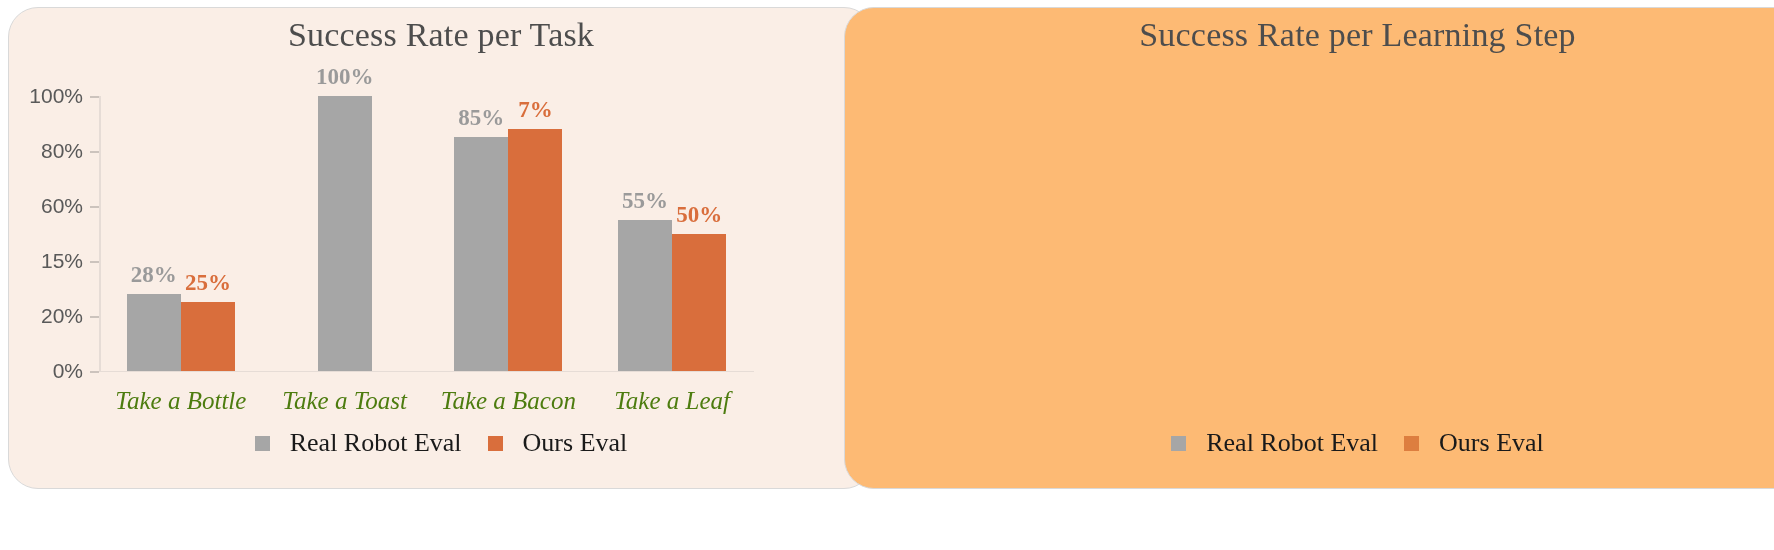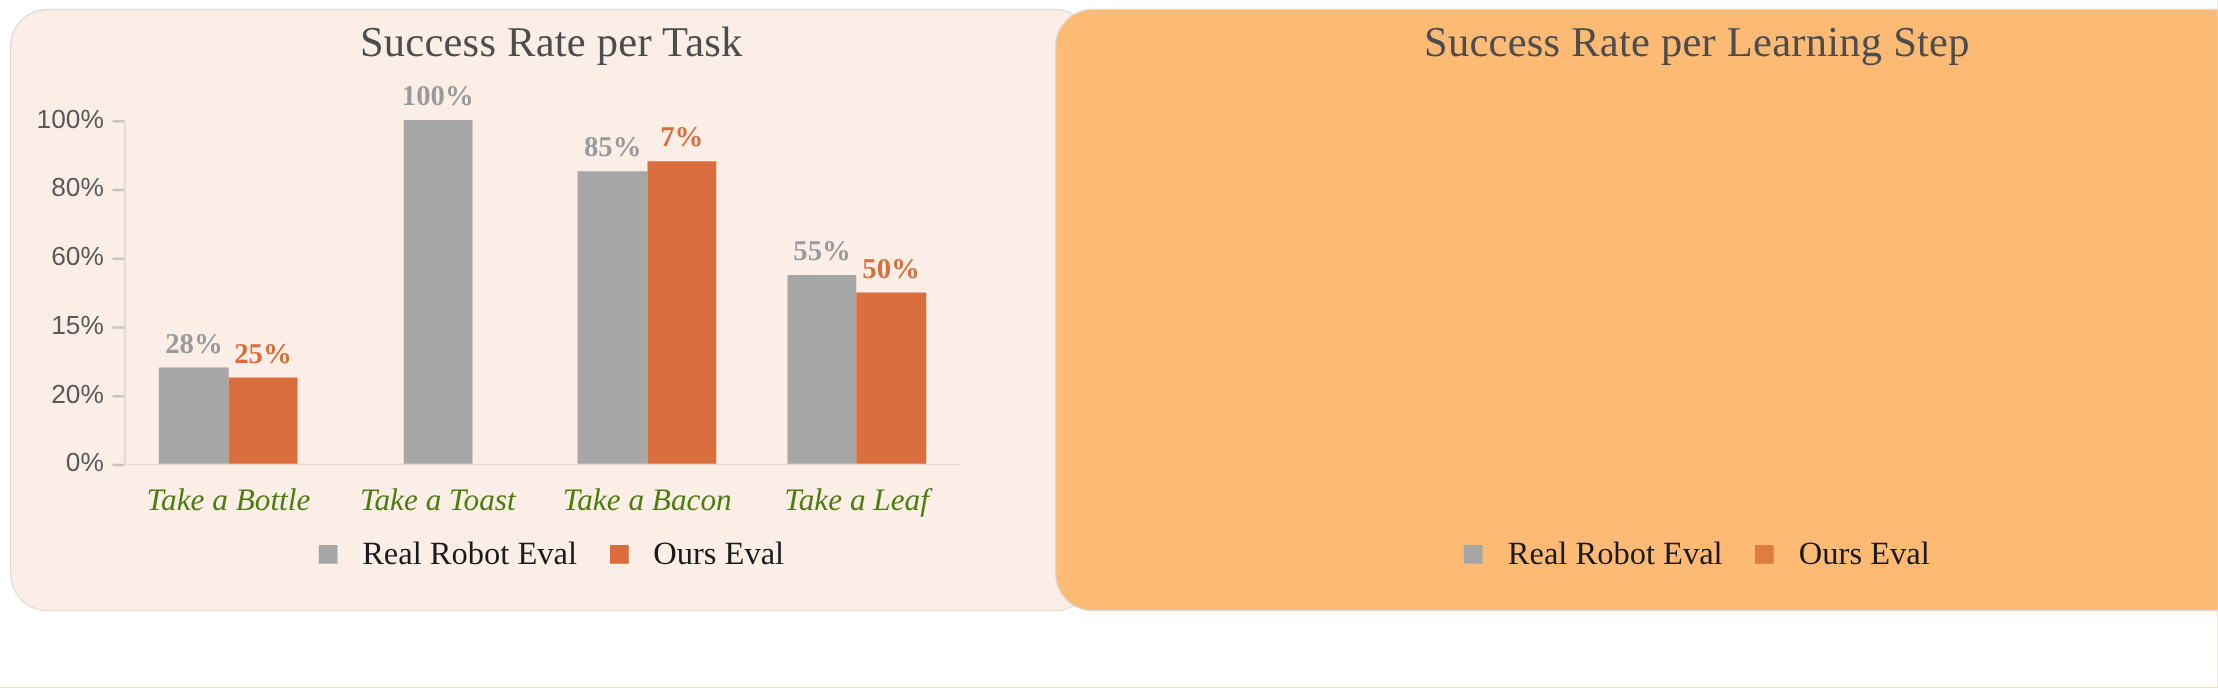--- a/index.html
+++ b/index.html
@@ -26,21 +26,21 @@
     text-align:center;
     font-family:"Liberation Serif", serif;
     font-size:34px;
     color:#4d4d4d;
     letter-spacing:.2px;
     white-space:nowrap;
   }
 
   
   .plot{position:absolute;}
-  #plot-left{left:90px;top:88px;width:655px;height:275px;padding-left:15px;}
+  #plot-left{left:90px;top:88px;width:655px;height:275px;}
 
   .axis-line{
     position:absolute;left:0;top:0;width:1.5px;height:100%;
     background:#e6dcd6;
   }
   .baseline{
     position:absolute;left:0;bottom:-1px;width:100%;height:1.5px;
     background:#e6dcd6;
   }
 

